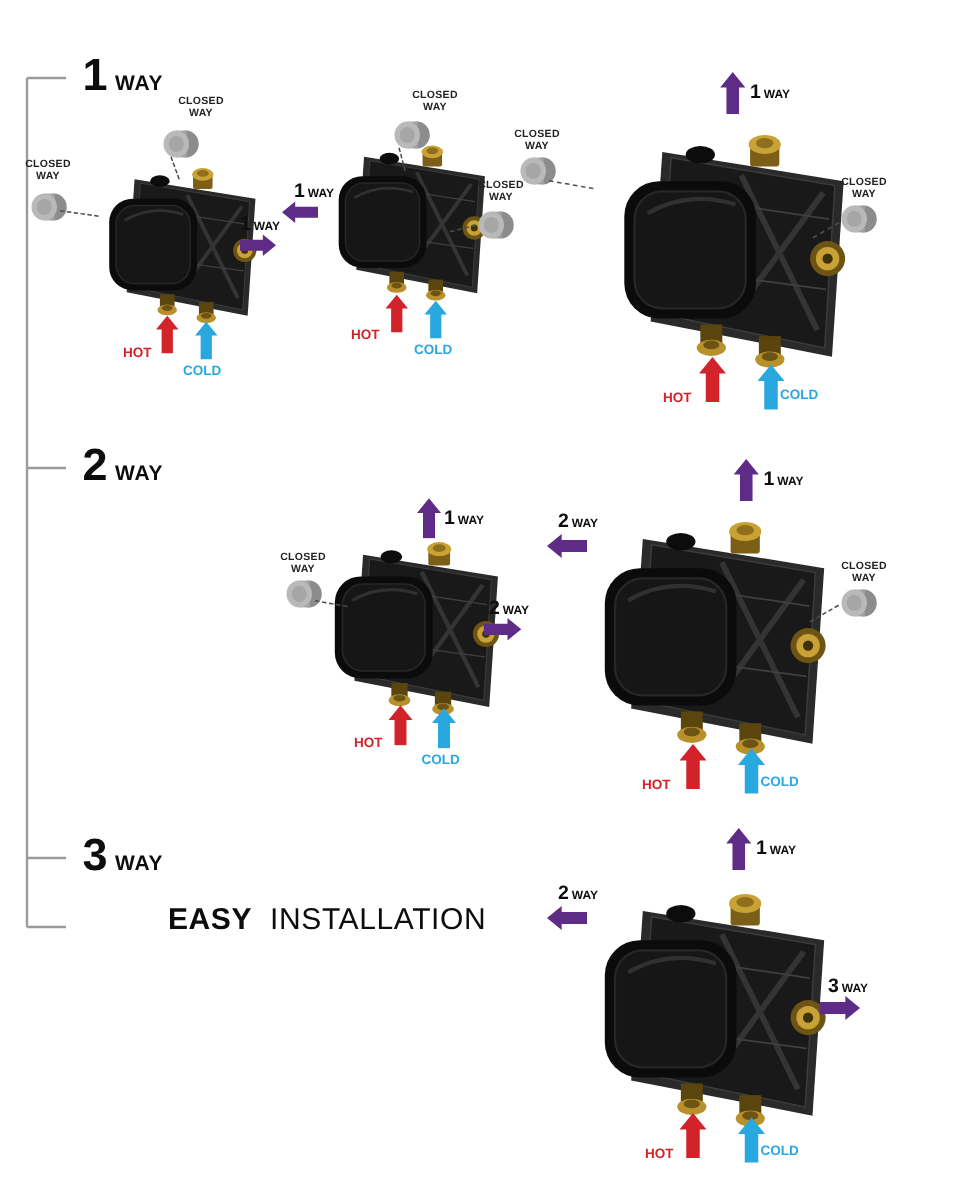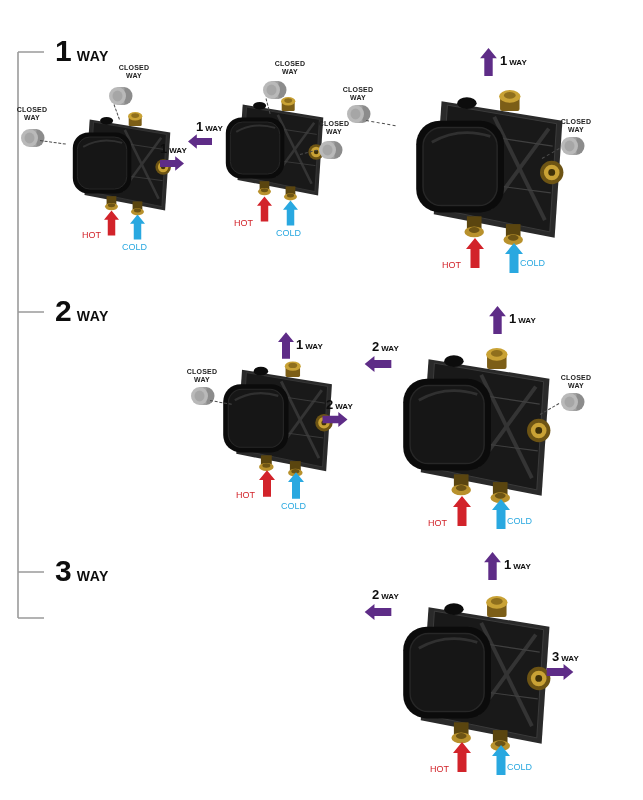--- a/index.html
+++ b/index.html
@@ -27,21 +27,21 @@
 
   .way-label{position:absolute;display:flex;align-items:baseline;gap:2px;color:#0d0d0d;white-space:nowrap}
   .way-label .n{font-size:13px;font-weight:700;line-height:1}
   .way-label .w{font-size:8px;font-weight:700}
 
   .arr{position:absolute;display:block}
   .arr.way{fill:#5e2c87}
   .arr.hot{fill:#d2232a}
   .arr.cold{fill:#29a8e0}
 
-  .temp-label{position:absolute;font-size:9px;font-weight:400;white-space:nowrap}
+  .temp-label{position:absolute;font-size:9px;font-weight:700;white-space:nowrap}
   .temp-label.hot{color:#d2232a}
   .temp-label.cold{color:#29a8e0}
 
   .valve{position:absolute}
 </style>
 </head>
 <body>
 
 <div class="page">
 
@@ -103,20 +103,24 @@
   </div>
   <div class="sec-title" style="left:55px;top:296px">
     <span class="sec-num">2</span>
     <span class="sec-word">WAY</span>
   </div>
   <div class="sec-title" style="left:55px;top:556px">
     <span class="sec-num">3</span>
     <span class="sec-word">WAY</span>
   </div>
 
+  <div class="tagline" style="left:112px;top:602px">
+    <span class="bold">EASY</span>
+    <span class="rest">INSTALLATION</span>
+  </div>
 
   <div class="grp">
     <svg class="valve" style="left:52px;top:100px" width="130" height="130" viewBox="0 0 200 200">
         <use href="#g-valve"></use>
       </svg>
 
     <div class="closed-label" style="left:112px;top:64px">
       <span>CLOSED</span>
         <span>WAY</span>
     </div>

